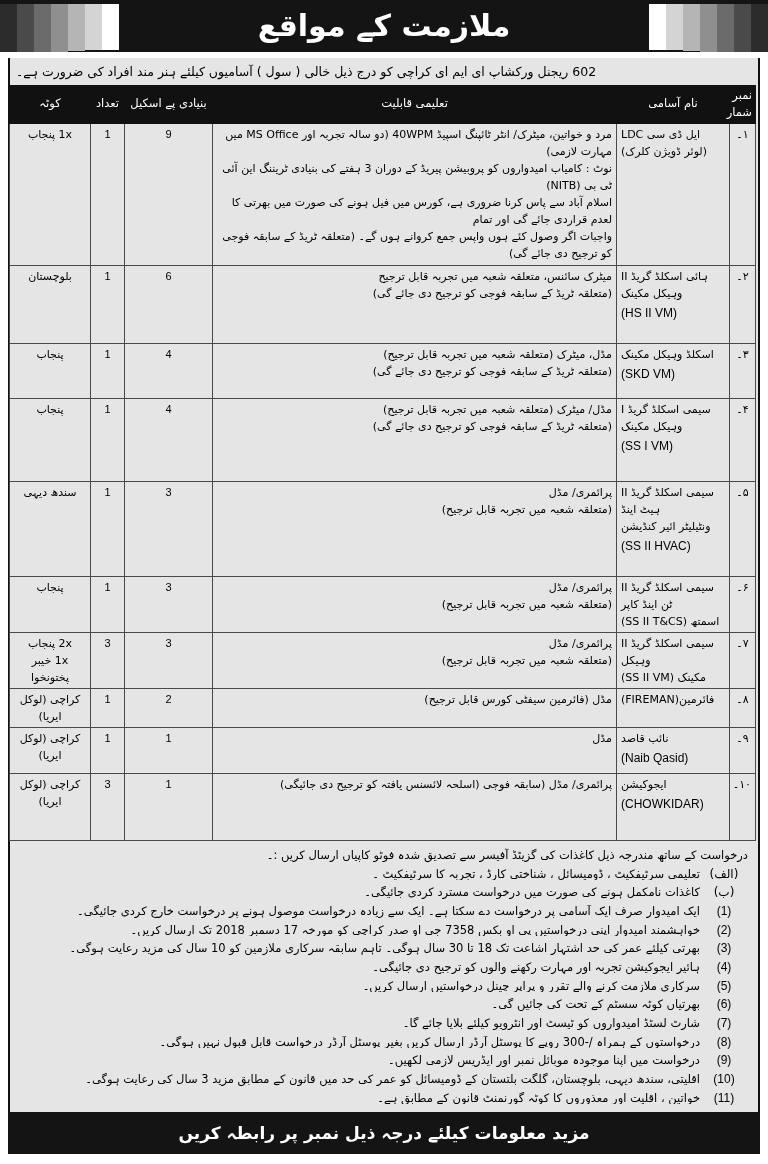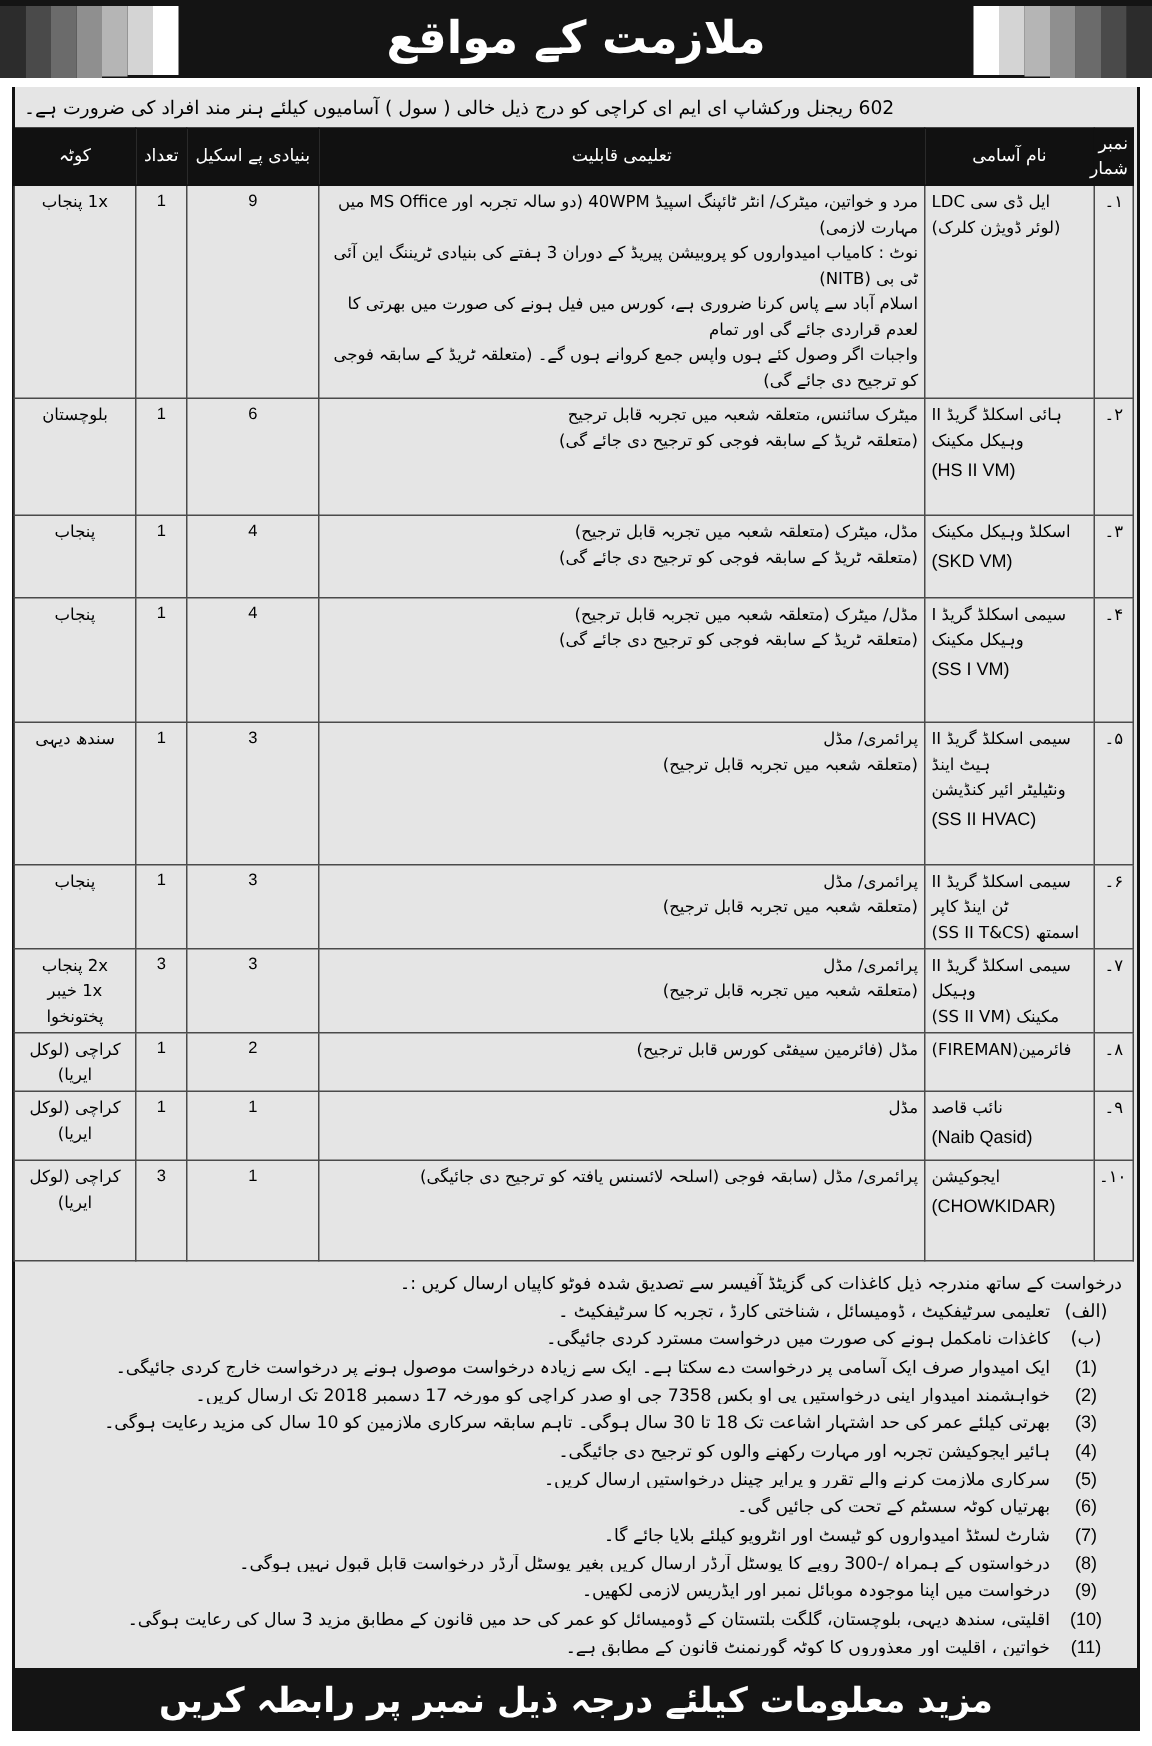--- a/index.html
+++ b/index.html
@@ -176,21 +176,21 @@
     background: #141414;
     color: #fff;
     height: 42px;
     display: flex;
     align-items: center;
     justify-content: center;
     gap: 14px;
     direction: rtl;
   }
   .footer .f-text {
-    font-size: 23px;
+    font-size: 17px;
     font-weight: bold;
   }
   .footer .f-phone {
     font-size: 20px;
     font-weight: bold;
     font-family: "Liberation Sans", sans-serif;
     direction: ltr;
     letter-spacing: 0.5px;
   }
 </style>

